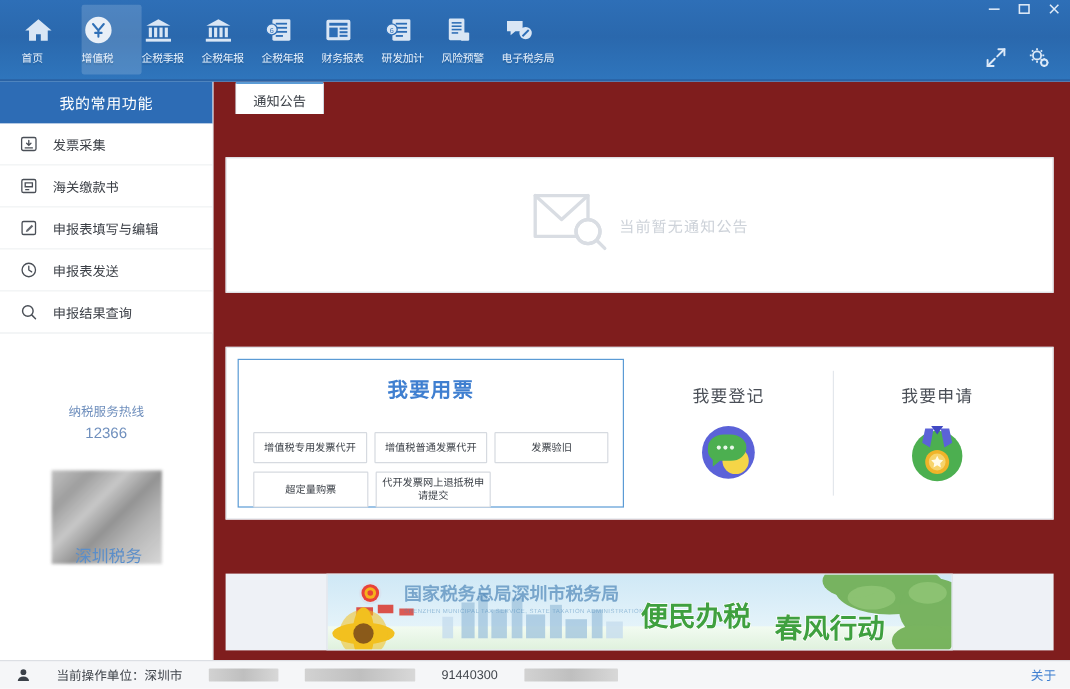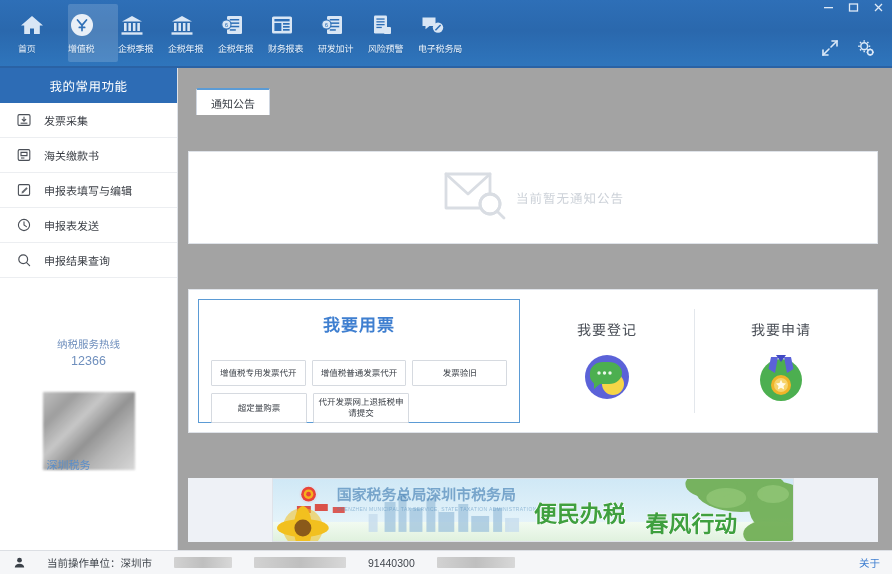--- a/index.html
+++ b/index.html
@@ -157,31 +157,31 @@
     position: relative;
   }
   .sb-photo .blur {
     position: absolute; inset: 0;
     background:
       linear-gradient(135deg,#bdbdbd 0%, #9a9a9a 20%, #c4c4c4 38%, #8e8e8e 55%, #b2b2b2 72%, #d6d6d6 100%);
     filter: blur(1.2px);
     opacity: .95;
   }
   .sb-photo .caption {
-    position: absolute; left: 4px; bottom: -2px;
-    font-size: 11px; color: #5b8ec9;
+    position: absolute; left: 20px; bottom: -2px;
+    font-size: 14px; color: #5b8ec9;
     white-space: nowrap;
     margin-top: 20px;
   }
 
   
   .main {
     flex: 1 1 auto;
-    background: #a3a3a3;
-    padding: 20px 14px 0 10px;
+    background: #7f1d1d;
+    padding: 0 14px 0 10px;
     display: flex; flex-direction: column;
     min-width: 0;
     gap: 36px;
   }
   .tabstrip {
     display: flex; align-items: flex-end;
     height: 27px;
     padding-left: 8px;
   }
   .tab {

